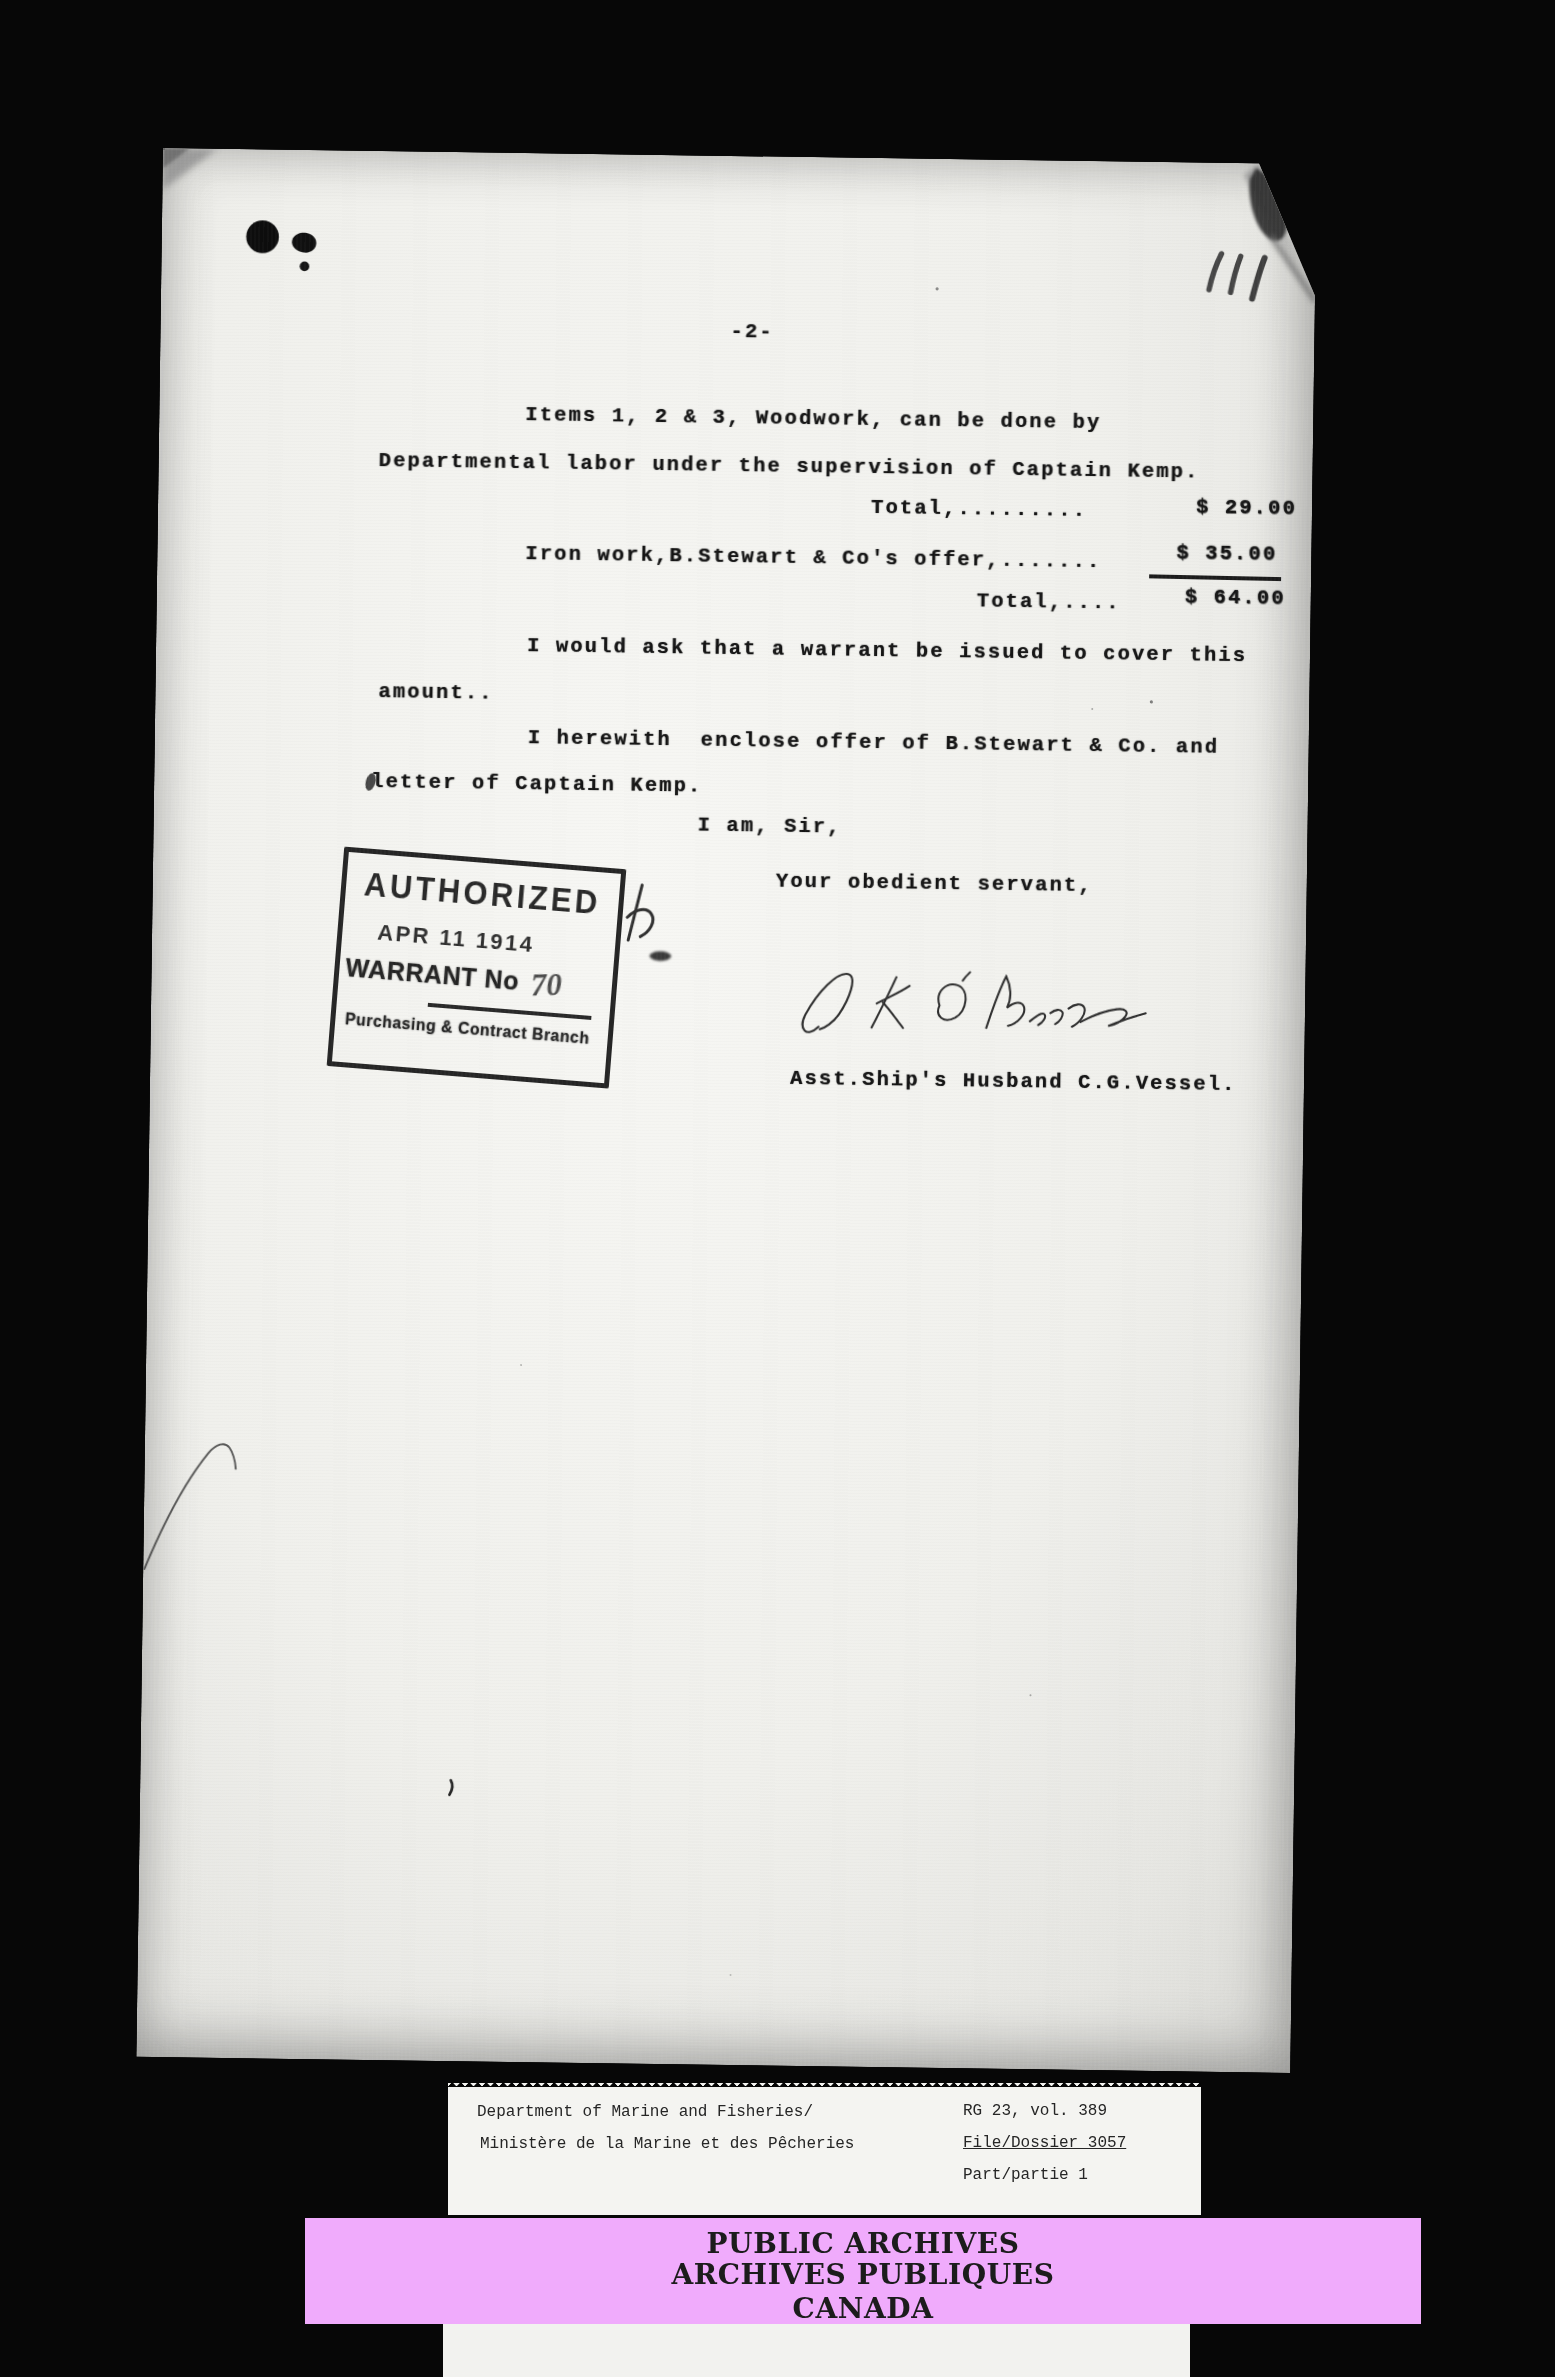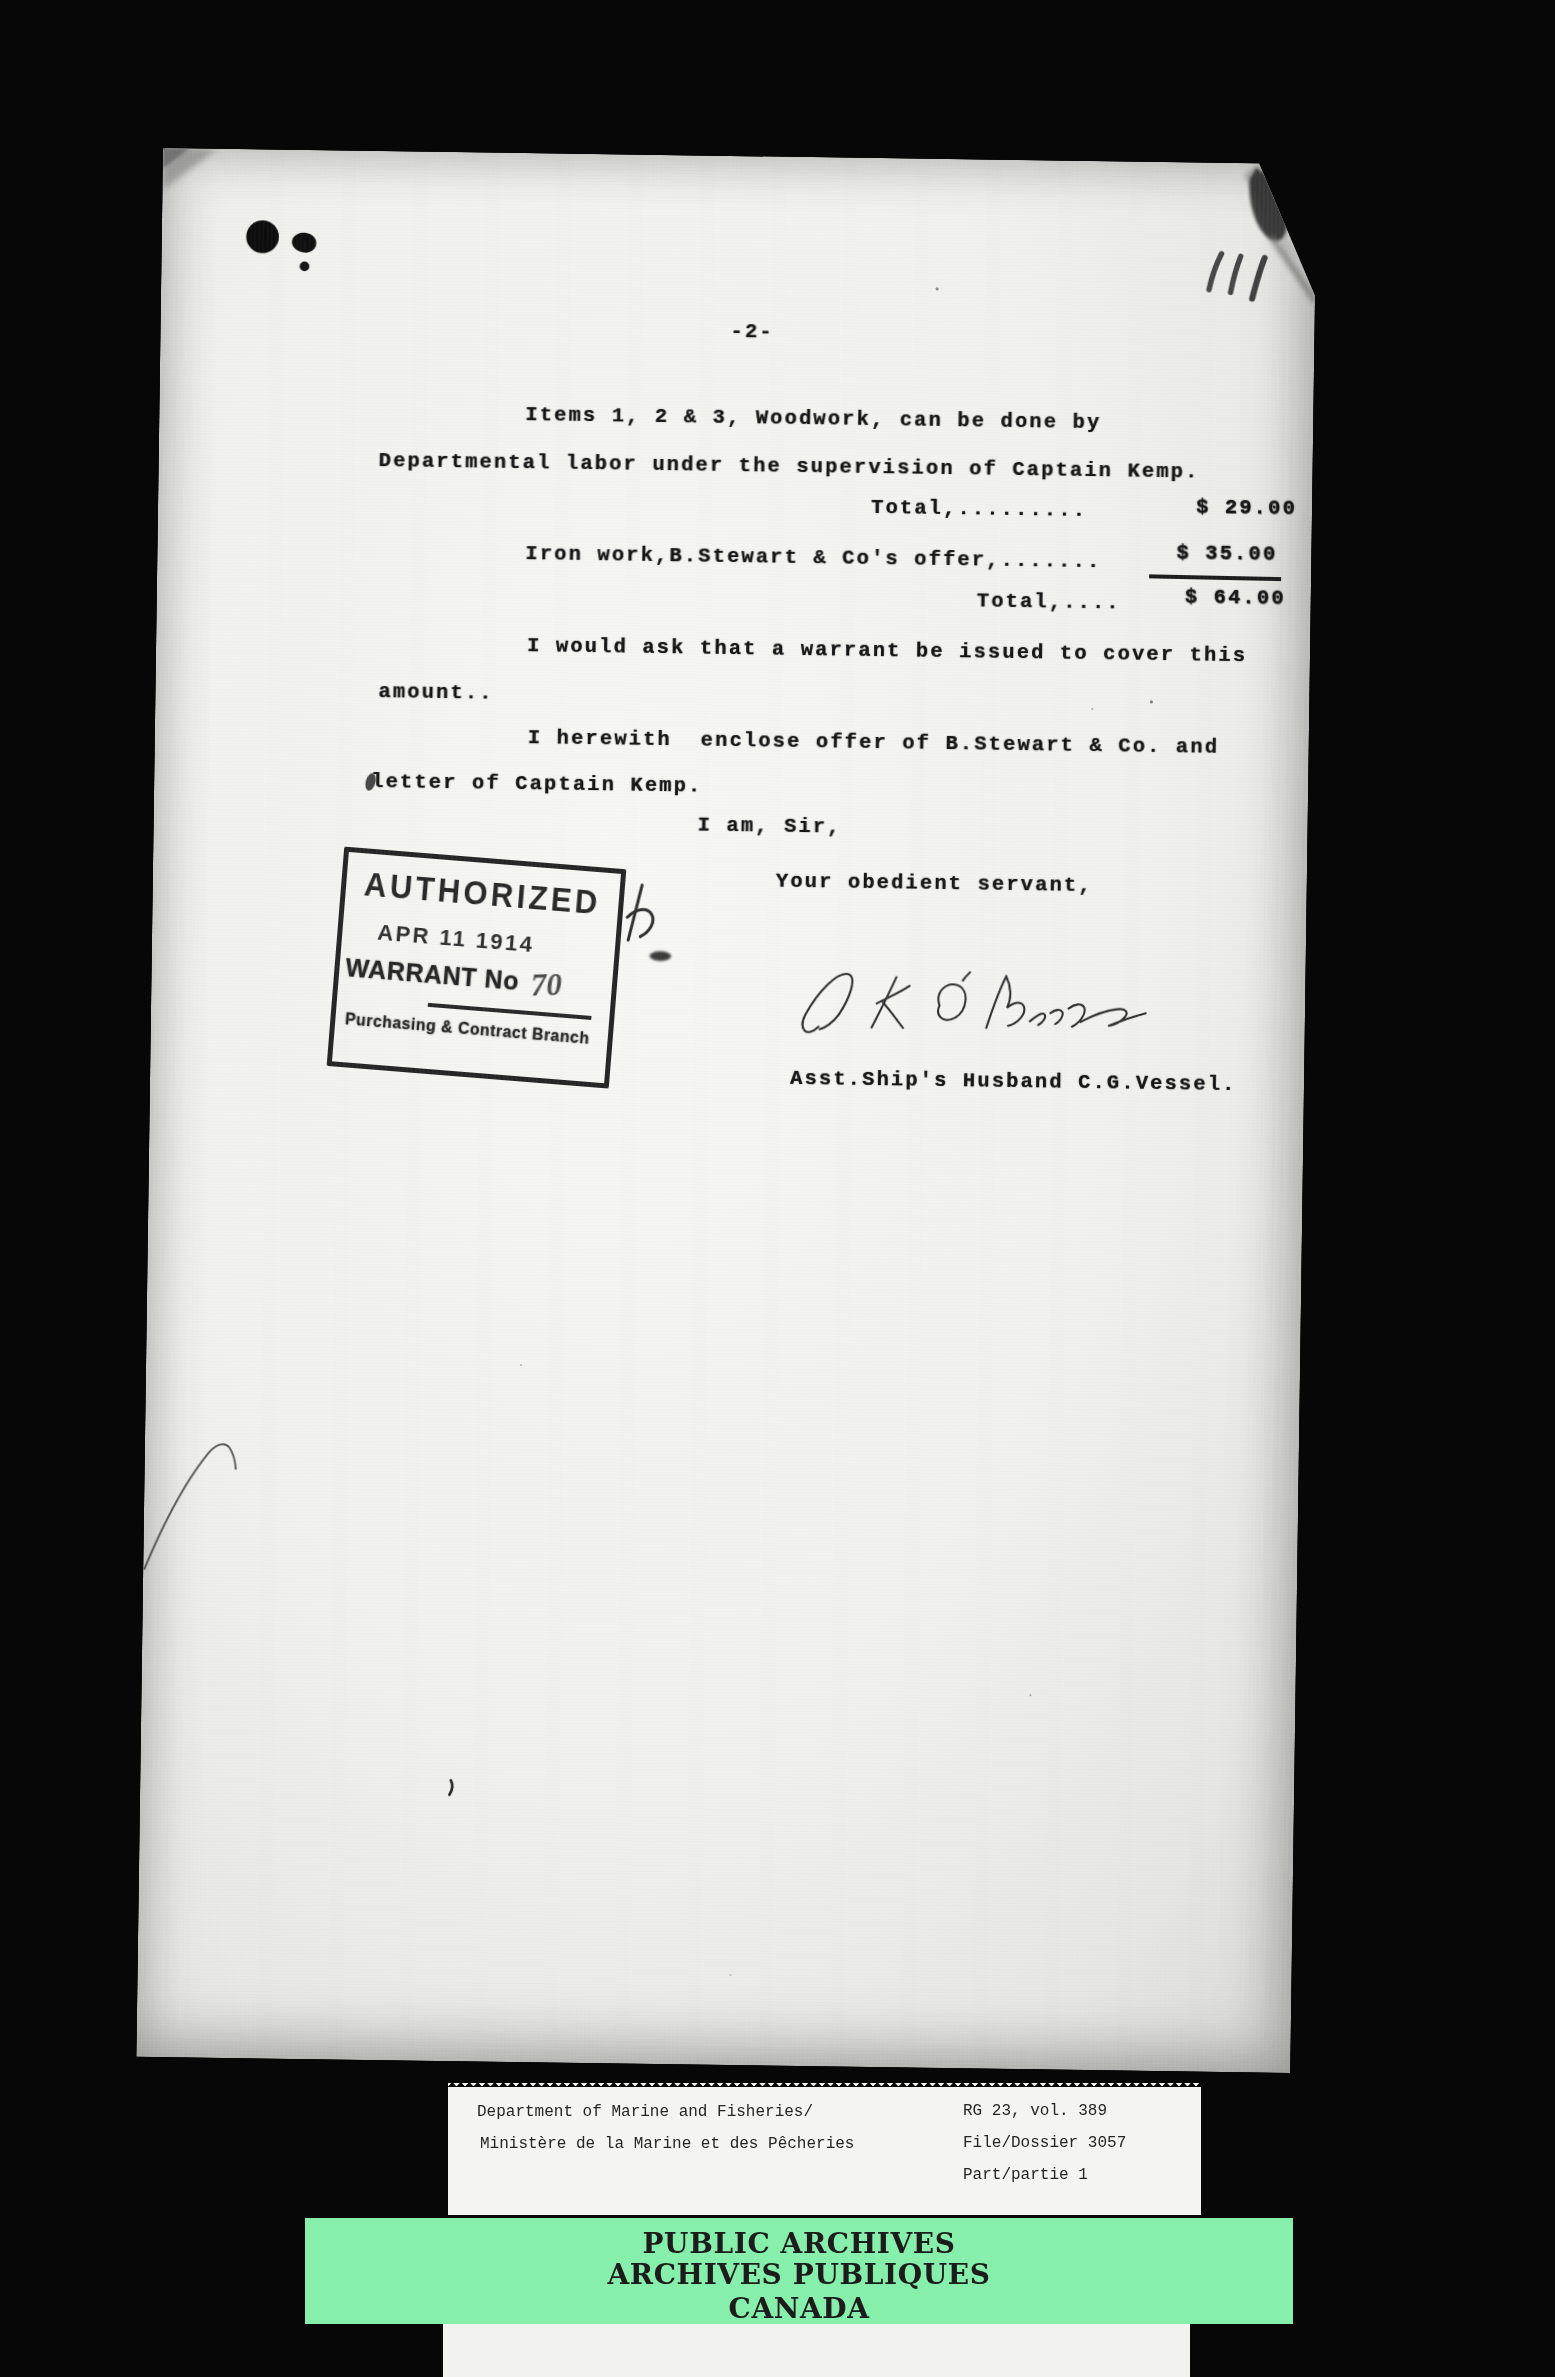--- a/index.html
+++ b/index.html
@@ -88,22 +88,22 @@
     content:"";position:absolute;left:0;right:0;top:-0.6px;height:4.8px;
     background:conic-gradient(from 135deg at 50% 0,#060606 0 90deg,transparent 0) 0 0/8.5px 4.8px repeat-x;
   }
   .card-text{
     position:absolute;
     font-family:"Liberation Mono",monospace;font-weight:400;
     font-size:16px;line-height:32px;color:#262626;
     filter:blur(0.2px);white-space:pre;
   }
   .banner{
-    position:absolute;left:305px;top:2218px;width:988px;height:106px;
-    background:#86efac;
+    position:absolute;left:305px;top:2218px;width:1116px;height:106px;
+    background:#f0abfc;
   }
   .banner-inner{position:absolute;inset:0;text-align:center;padding-top:9.7px;}
   .banner-line{
     font:700 28px/31px "DejaVu Serif",serif;letter-spacing:0.6px;color:#1c1c1c;
     filter:blur(0.2px);
   }
   .strip{
     position:absolute;left:443px;top:2324px;width:747px;height:53px;
     background:#f2f2ef;
   }
@@ -223,21 +223,21 @@
     <path d="M6,2 C10,9 9,18 4,26" stroke="#232323" stroke-width="4.5" fill="none" stroke-linecap="round" style="filter:blur(.4px);"></path>
   </svg>
 
   <div class="specks"></div>
 </div>
 
 <div class="card">
   <div class="card-text" style="left:29px;top:13.3px;">Department of Marine and Fisheries/</div>
   <div class="card-text" style="left:32px;top:45px;">Ministère de la Marine et des Pêcheries</div>
   <div class="card-text" style="left:515px;top:12px;">RG 23, vol. 389</div>
-  <div class="card-text" style="left:515px;top:44px;">File/Dossier 3057</div>
+  <div class="card-text" style="left:515px;top:44px;text-decoration:underline;">File/Dossier 3057</div>
   <div class="card-text" style="left:515px;top:76px;">Part/partie 1</div>
 </div>
 
 <div class="banner">
   <div class="banner-inner">
     <div class="banner-line">PUBLIC ARCHIVES</div>
     <div class="banner-line">ARCHIVES PUBLIQUES</div>
     <div class="banner-line" style="margin-top:3px;">CANADA</div>
   </div>
 </div>

